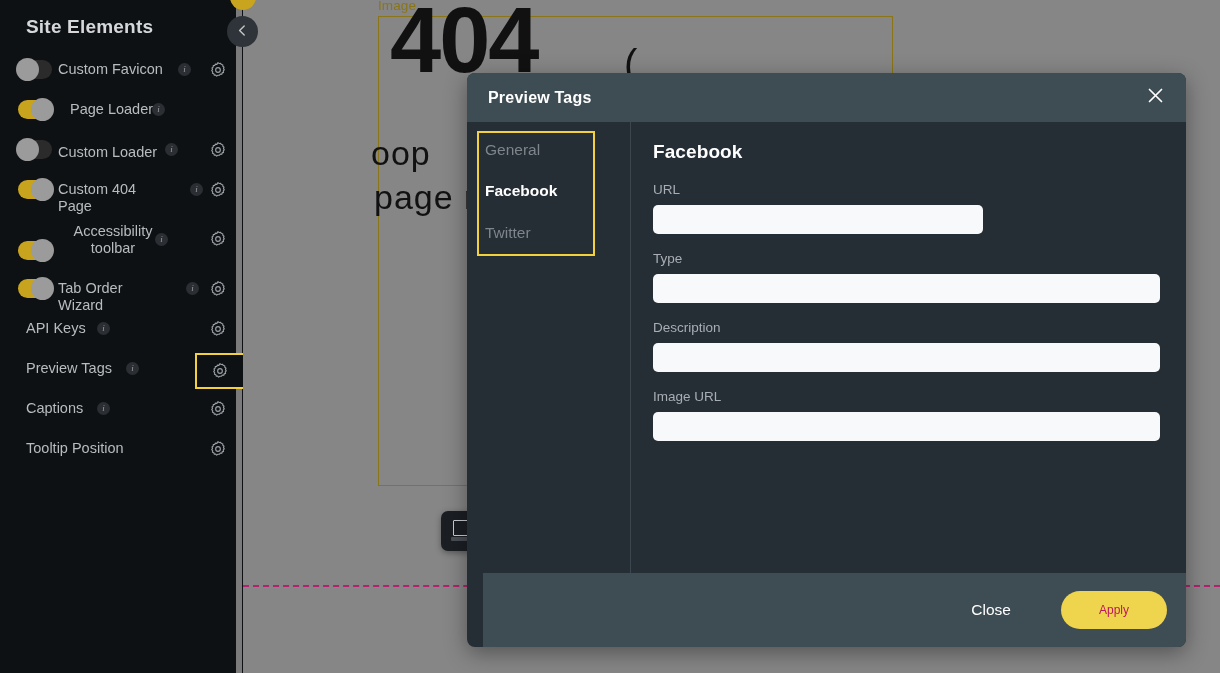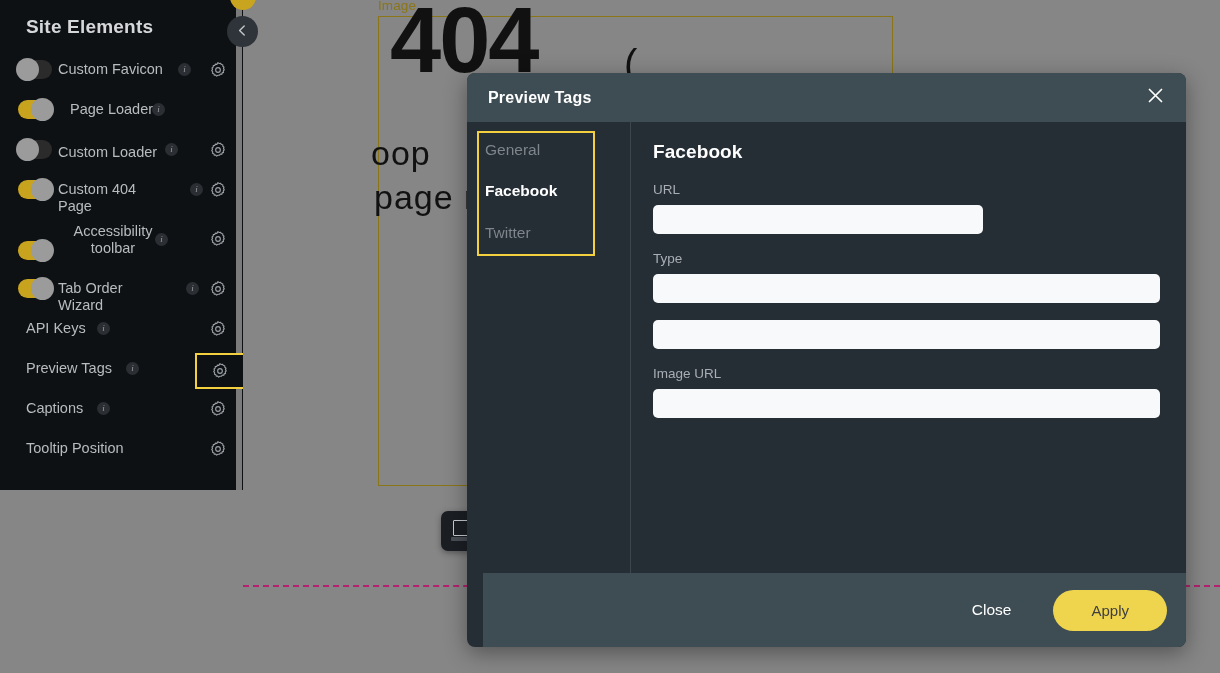--- a/index.html
+++ b/index.html
@@ -111,21 +111,21 @@
     height: 0;
     border-top: 2px dashed #b4216e;
   }
 
   
   #sidebar {
     position: absolute;
     left: 0;
     top: 0;
     width: 243px;
-    height: 490px;
+    height: 673px;
     background: #0e1114;
     overflow: hidden;
   }
   #sidebar-title {
     position: absolute;
     left: 26px;
     top: 16px;
     font-size: 19px;
     font-weight: 700;
     color: #d5d7d9;
@@ -333,35 +333,35 @@
   }
   .field-input.narrow { width: 330px; }
   #modal-footer {
     height: 74px;
     flex: 0 0 auto;
     background: #3e4d53;
     display: flex;
     align-items: center;
     justify-content: flex-end;
     padding-right: 19px;
-    gap: 28px;
+    gap: 36px;
     margin-left: 16px;
   }
   #close-action {
     font-size: 15.5px;
     color: #ffffff;
     padding: 8px 14px;
     background: transparent;
     border: none;
     font-family: "Liberation Sans", sans-serif;
     cursor: pointer;
   }
   #apply-action {
-    font-size: 15px;
-    color: #404040;
+    font-size: 12px;
+    color: #be185d;
     background: #efd54e;
     border: none;
     border-radius: 22px;
     padding: 12px 38px;
     font-family: "Liberation Sans", sans-serif;
     cursor: pointer;
   }
 </style>
 </head>
 <body>
@@ -524,20 +524,21 @@
       <div id="field-list">
           <div class="field">
             <label class="field-label">URL</label>
             <input class="field-input narrow" type="text" style="">
           </div>
           <div class="field">
             <label class="field-label">Type</label>
             <input class="field-input" type="text" style="">
           </div>
           <div class="field">
+            <label class="field-label">Description</label>
             <input class="field-input" type="text" style="">
           </div>
           <div class="field">
             <label class="field-label">Image URL</label>
             <input class="field-input" type="text" style="">
           </div>
         </div>
     </div>
 
   </div>

